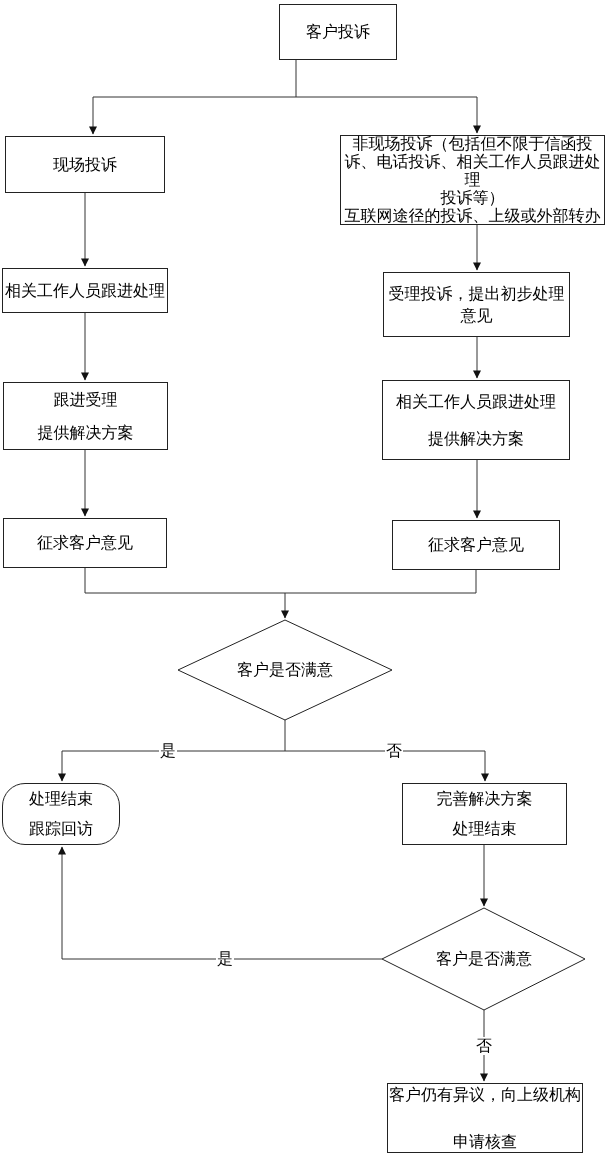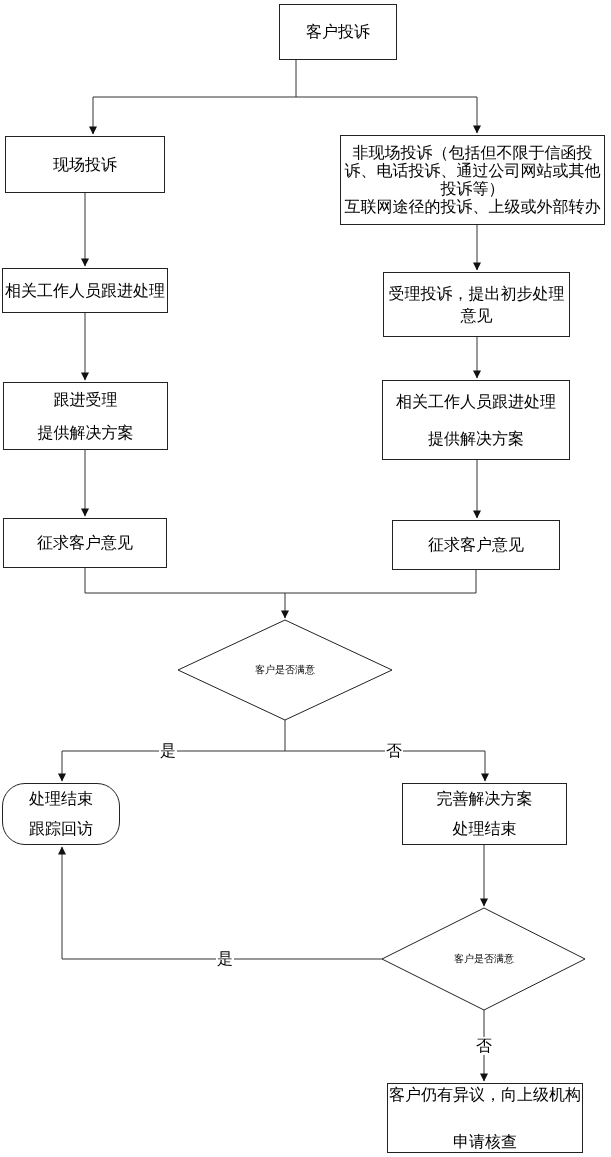--- a/index.html
+++ b/index.html
@@ -30,21 +30,21 @@
     font-size: 16px;
     line-height: 20px;
   }
   .node .ln { display: block; width: 100%; }
   .diamond-label {
     position: absolute;
     display: flex;
     justify-content: center;
     align-items: center;
     text-align: center;
-    font-size: 10px;
+    font-size: 16px;
     background: transparent;
   }
   .edge-label {
     position: absolute;
     transform: translate(-50%, -50%);
     background: #ffffff;
     font-size: 16px;
     line-height: 18px;
     padding: 0 1px;
   }
@@ -112,21 +112,21 @@
   <div class="node n-complaint">
     <span class="ln">客户投诉</span>
   </div>
 
   <div class="node n-onsite">
     <span class="ln">现场投诉</span>
   </div>
 
   <div class="node n-offsite">
     <span class="ln">非现场投诉（包括但不限于信函投</span>
-    <span class="ln">诉、电话投诉、通过公司网站或其他</span>
+    <span class="ln">诉、电话投诉、相关工作人员跟进处理</span>
     <span class="ln">投诉等）</span>
     <span class="ln">互联网途径的投诉、上级或外部转办</span>
   </div>
 
   <div class="node n-register">
     <span class="ln">相关工作人员跟进处理</span>
   </div>
 
   <div class="node n-accept">
     <span class="ln">受理投诉，提出初步处理</span>

